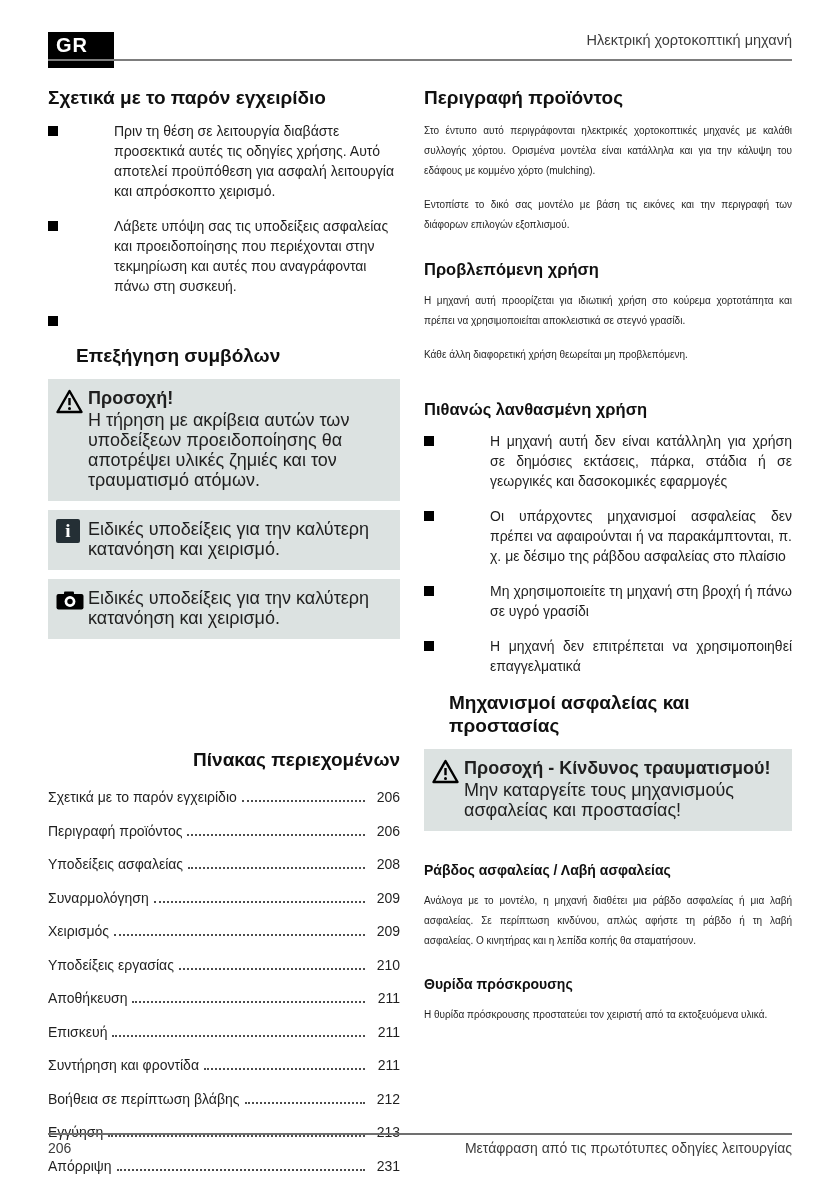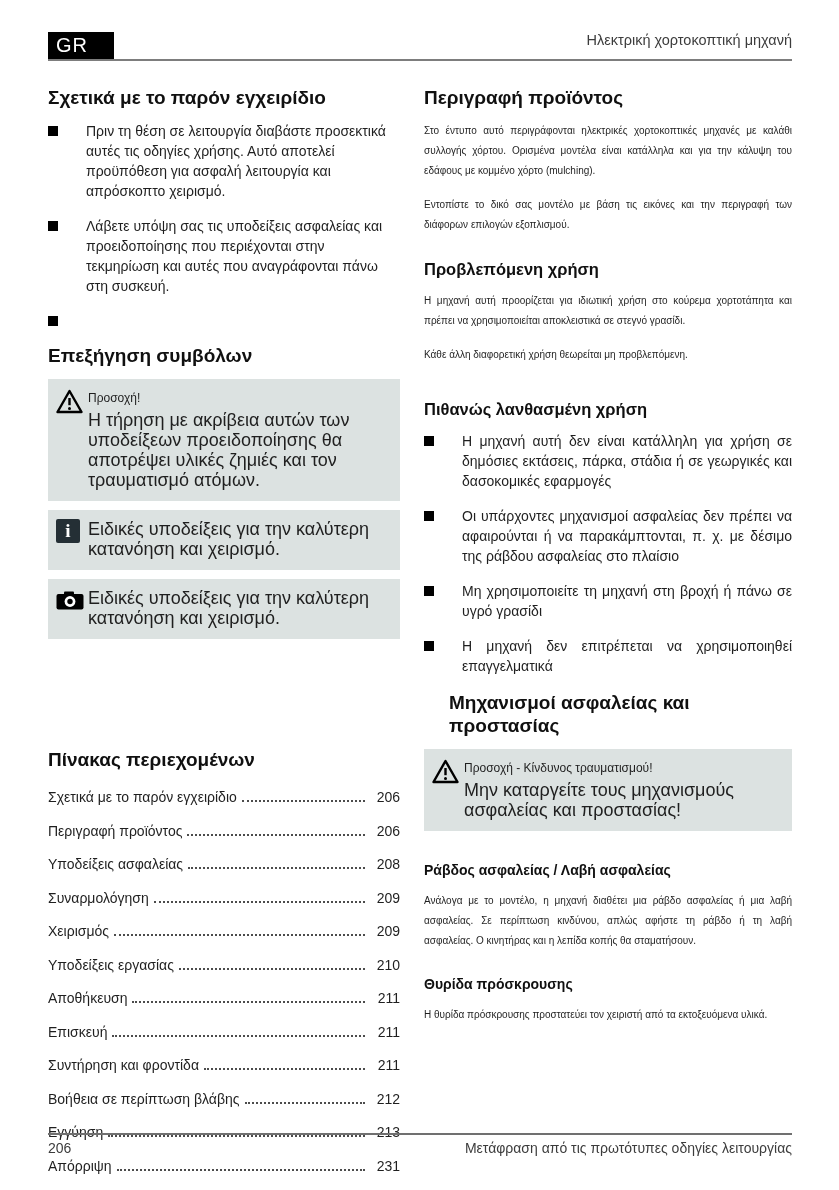--- a/index.html
+++ b/index.html
@@ -2,52 +2,52 @@
 <html lang="el"><head>
 <meta charset="utf-8">
 <style>
   html,body { margin:0; padding:0; background:#ffffff; }
   .page {
     position:relative; width:839px; height:1190px; background:#ffffff;
     font-family:"Liberation Sans", sans-serif; color:#1f1f1f; overflow:hidden;
   }
   
   .lang-badge {
-    position:absolute; left:48px; top:32px; width:66px; height:27px;
-    background:#000; color:#fff; font-size:20px; font-weight:normal;
+    position:absolute; left:48px; top:32px; width:66px; height:36px;
+    background:#000; color:#fff; font-size:20px; font-weight:bold;
     line-height:27px; padding-left:8px; box-sizing:border-box; letter-spacing:1px;
   }
   .header-title {
     position:absolute; right:47px; top:32px; font-size:14.5px; color:#3c3c3c;
   }
   .header-rule {
     position:absolute; left:48px; right:47px; top:59px; height:2px; background:#7d7d7d;
   }
   
   .content { position:absolute; top:60px; left:48px; width:744px; display:flex; gap:24px; }
   .col-left  { width:352px; }
   .col-right { width:368px; }
   h1 { font-size:19px; font-weight:bold; color:#101010; margin:26px 0 12px 0; line-height:23px; }
   h2 { font-size:16.5px; font-weight:bold; color:#101010; margin:24px 0 12px 0; line-height:20px; }
   h3 { font-size:14px; font-weight:bold; color:#101010; margin:24px 0 12px 0; line-height:18px; }
   p  { font-size:10px; line-height:20px; margin:0 0 14px 0; }
   .col-right p, .col-right .bullet-text { text-align:justify; }
   
   ul.bullets { list-style:none; margin:0 0 6px 0; padding:0; }
-  ul.bullets li { display:flex; margin:0 0 15px 0; }
+  ul.bullets li { display:flex; margin:0 0 15px 0;gap:28px; }
   .bullet-marker { flex:0 0 10px; width:10px; height:10px; background:#000; margin-top:5px; }
   .bullet-text { margin-left:28px; font-size:14px; line-height:20px; }
   
   .notice {
     background:#dce2e1; padding:9px 10px 11px 8px; margin:0 0 9px 0;
     display:flex; align-items:flex-start;
   }
   .notice-icon { flex:0 0 32px; }
   .notice-body-wrap { flex:1; }
-  .notice-title { font-size:12px; font-weight:normal; line-height:20px; margin:0 0 2px 0; }
+  .notice-title { font-size:18px; font-weight:bold; line-height:20px; margin:0 0 2px 0; }
   .notice-text { font-size:18px; line-height:20px; }
   .tri-icon svg { display:block; margin-top:1px; }
   .info-glyph {
     display:inline-block; width:24px; height:24px; background:#242f35; color:#fff;
     font-family:"Liberation Serif", serif; font-weight:bold; font-size:19px;
     text-align:center; line-height:23px; border-radius:2px;
   }
   .cam-icon svg { display:block; margin-top:3px; }
   
   .toc { margin-top:2px; }
@@ -84,21 +84,21 @@
         </li>
         <li>
           <span class="bullet-marker"></span>
           <span class="bullet-text">Λάβετε υπόψη σας τις υποδείξεις ασφαλείας και προειδοποίησης που περιέχονται στην τεκμηρίωση και αυτές που αναγράφονται πάνω στη συσκευή.</span>
         </li>
         <li>
           <span class="bullet-marker"></span>
         </li>
       </ul>
 
-      <h1 style="margin-top:18px;">Επεξήγηση συμβόλων</h1>
+      <h1 style="margin-top:18px;margin-left:28px;">Επεξήγηση συμβόλων</h1>
 
       <div class="notice">
         <span class="notice-icon tri-icon">
           <svg width="27" height="25" viewBox="0 0 27 25">
             <path d="M13.5 2 L25.5 23 H1.5 Z" fill="none" stroke="#000" stroke-width="2.4" stroke-linejoin="round"></path>
             <rect x="12.3" y="9" width="2.4" height="7.2" fill="#000"></rect>
             <circle cx="13.5" cy="19.4" r="1.5" fill="#000"></circle>
           </svg>
         </span>
         <div class="notice-body-wrap">
@@ -123,21 +123,21 @@
             <circle cx="14" cy="10.5" r="2.7" fill="#000"></circle>
           </svg>
         </span>
         <div class="notice-body-wrap">
           <div class="notice-text">Ειδικές υποδείξεις για την καλύτερη κατανόηση και χειρισμό.</div>
         </div>
       </div>
 
       <div class="spacer-lg"></div>
 
-      <h1 style="margin-bottom:18px;">Πίνακας περιεχομένων</h1>
+      <h1 style="margin-bottom:18px;text-align:right;">Πίνακας περιεχομένων</h1>
       <div class="toc">
         <div class="toc-row">
           <span class="toc-label">Σχετικά με το παρόν εγχειρίδιο</span>
           <span class="toc-dots"></span>
           <span class="toc-page">206</span>
         </div>
         <div class="toc-row">
           <span class="toc-label">Περιγραφή προϊόντος</span>
           <span class="toc-dots"></span>
           <span class="toc-page">206</span>

